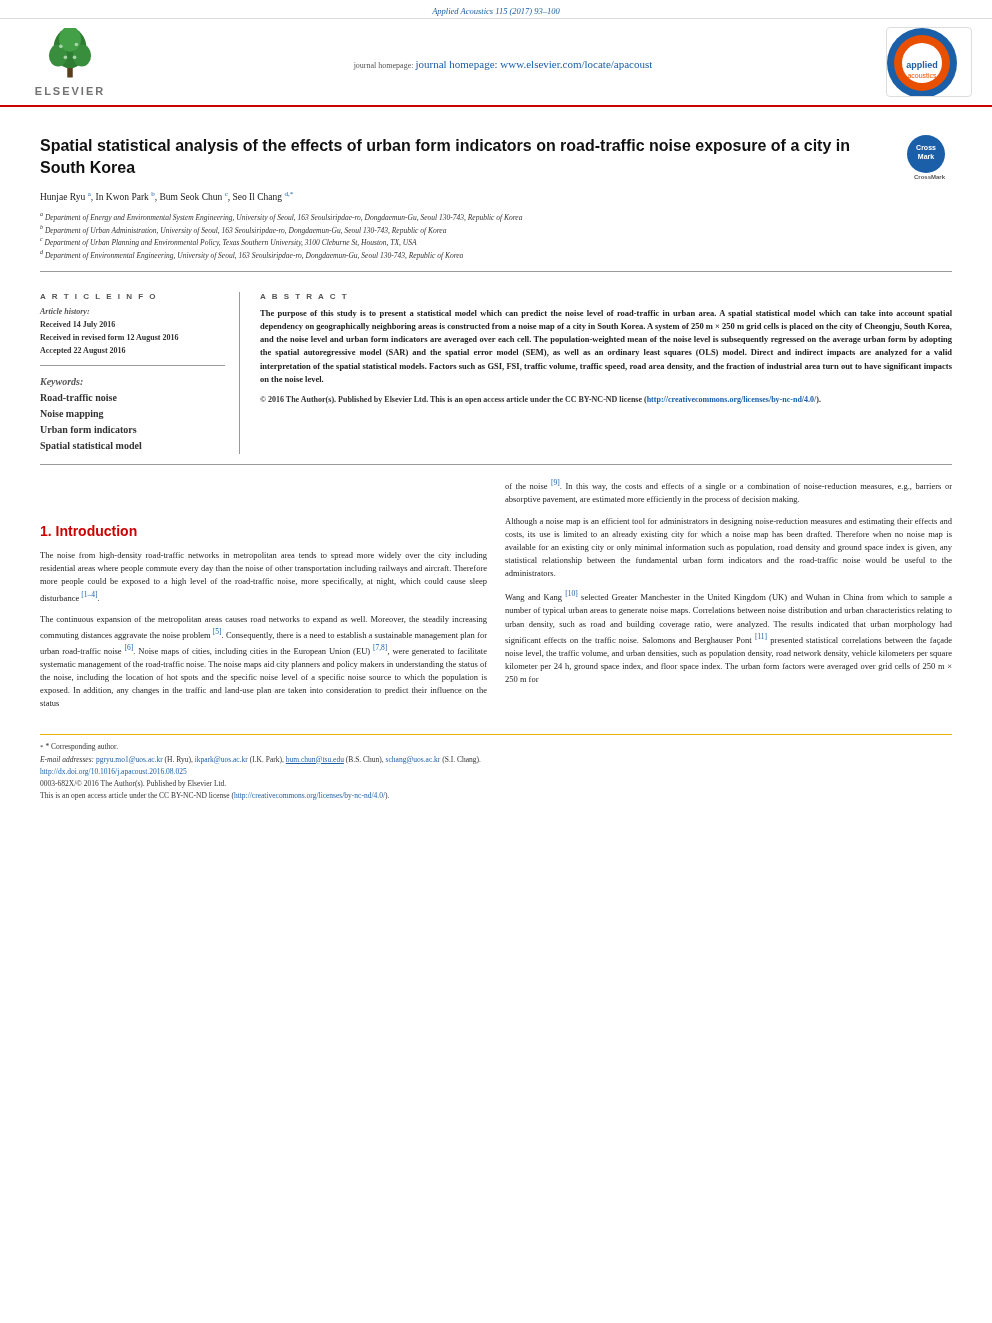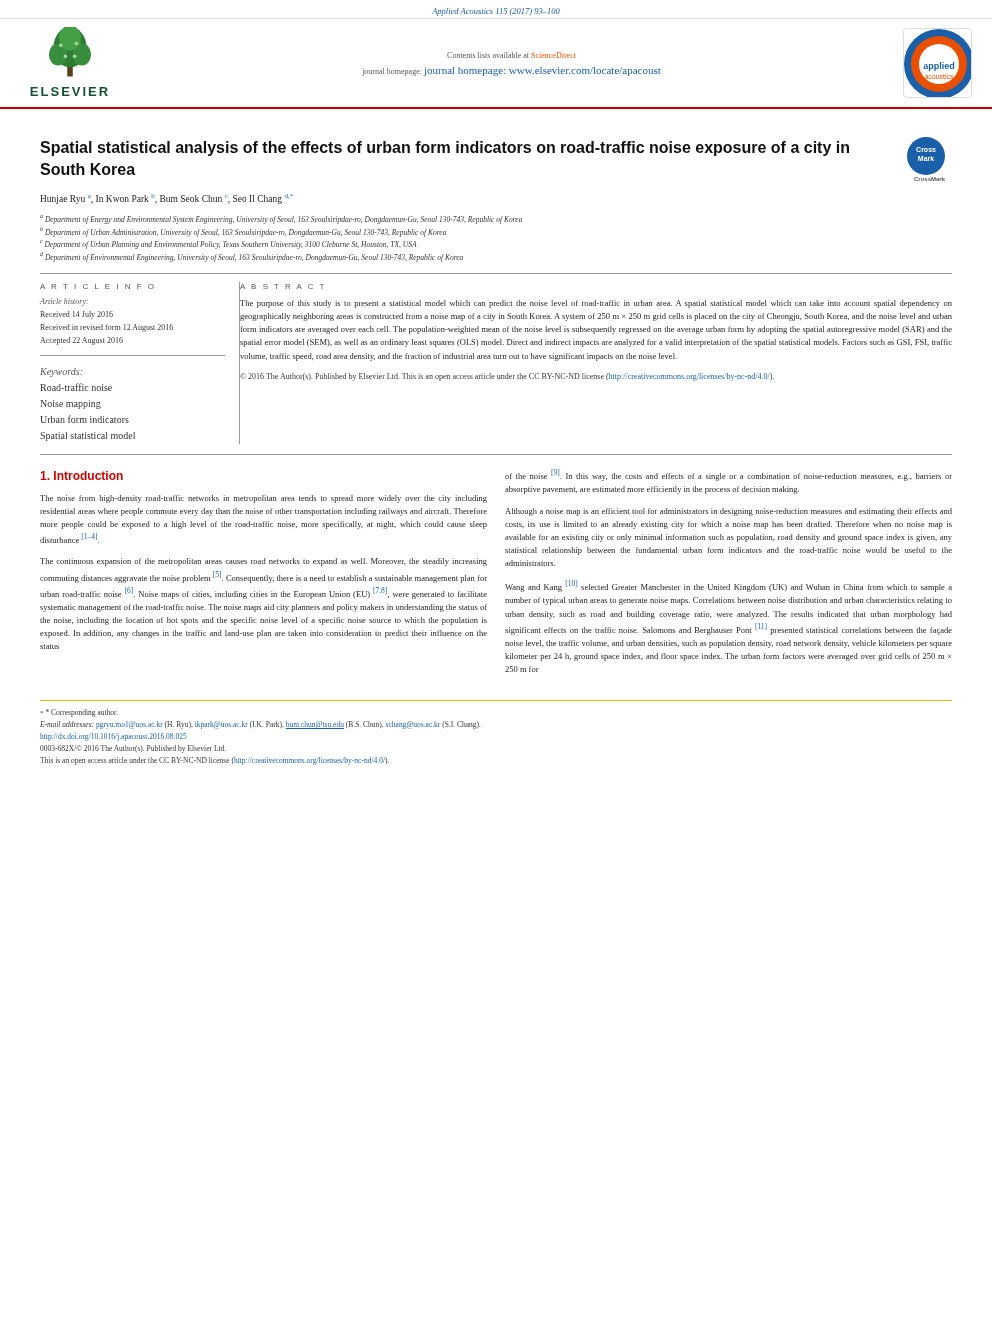--- a/index.html
+++ b/index.html
@@ -36,22 +36,22 @@
       width: 100px;
       display: flex;
       flex-direction: column;
       align-items: center;
     }
     .elsevier-tree {
       width: 70px;
       height: 55px;
     }
     .elsevier-text {
-      color: #14532d;
-      font-size: 13px;
+      color: #737373;
+      font-size: 11px;
       font-weight: bold;
       font-family: Arial, sans-serif;
       letter-spacing: 2px;
       margin-top: 2px;
     }
     .journal-center {
       flex: 1;
       text-align: center;
     }
     .contents-line {
@@ -73,21 +73,21 @@
     .homepage-line {
       font-size: 8px;
       color: #555;
       margin-top: 4px;
     }
     .homepage-link {
       color: #1a5fa8;
       font-size: 11px;
     }
     .journal-logo-img {
-      width: 69px;
+      width: 86px;
       height: 70px;
       border: 1px solid #ddd;
       overflow: hidden;
       position: relative;
       border-radius: 4px;
     }
 
     
     .main-content {
       padding: 10px 40px;
@@ -163,21 +163,23 @@
     
     .hr-thin {
       border: none;
       border-top: 1px solid #999;
       margin: 8px 0;
     }
 
     
     .two-col-section {
       display: flex;
-      margin-top: 8px;
+      gap: 20px;
+      margin-top: 20px;
+      font-weight: bold;
     }
     .article-info-col {
       width: 200px;
       flex-shrink: 0;
       border-right: 1px solid #999;
       padding-right: 14px;
     }
     .abstract-col {
       flex: 1;
     }
@@ -236,25 +238,26 @@
       margin-top: 12px;
     }
     .body-col {
       flex: 1;
       font-size: 8.5px;
       color: #222;
       line-height: 1.55;
       text-align: justify;
     }
     .section-title {
-      font-size: 12px;
+      font-size: 14px;
       font-weight: bold;
       font-family: Arial, sans-serif;
       color: #c00;
       margin-bottom: 6px;
+      margin-top: 44px;
     }
     .body-paragraph {
       margin-bottom: 8px;
       font-size: 8.5px;
       line-height: 1.55;
       text-align: justify;
     }
     .inline-ref {
       color: #1a5fa8;
       font-size: 7.5px;
@@ -304,24 +307,20 @@
 
       <circle cx="25" cy="20" r="2" fill="#a5d6a7"></circle>
       <circle cx="42" cy="18" r="2" fill="#a5d6a7"></circle>
       <circle cx="30" cy="32" r="2" fill="#a5d6a7"></circle>
       <circle cx="40" cy="32" r="2" fill="#a5d6a7"></circle>
     </svg>
     <span class="elsevier-text">ELSEVIER</span>
   </div>
 
   <div class="journal-center">
-    <div class="contents-line">
-      <span>Contents lists available at</span>
-      <span class="sciencedirect-link" style="cursor:pointer;">ScienceDirect</span>
-    </div>
     <div class="homepage-line">
       journal homepage: <span class="homepage-link" style="cursor:pointer;">journal homepage: www.elsevier.com/locate/apacoust</span>
     </div>
   </div>
 
   <div class="journal-logo-img">
     <svg width="70" height="70" viewBox="0 0 70 70" xmlns="http://www.w3.org/2000/svg">
       <defs>
         <radialGradient id="rg1" cx="50%" cy="50%" r="50%">
           <stop offset="0%" stop-color="#fff"></stop>

